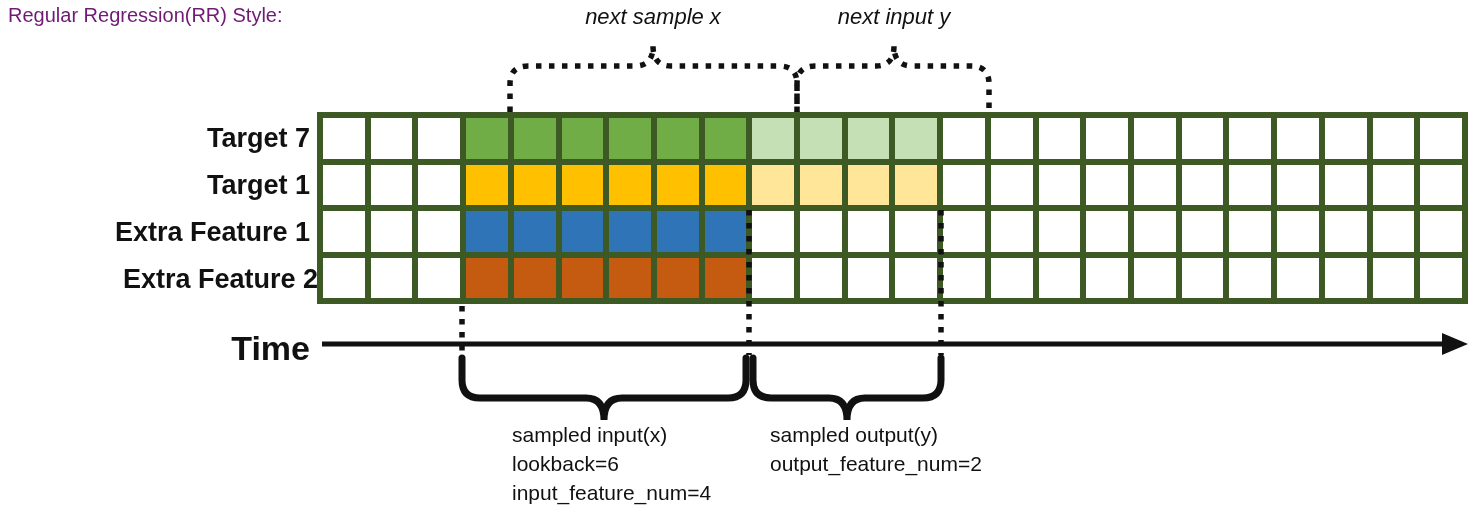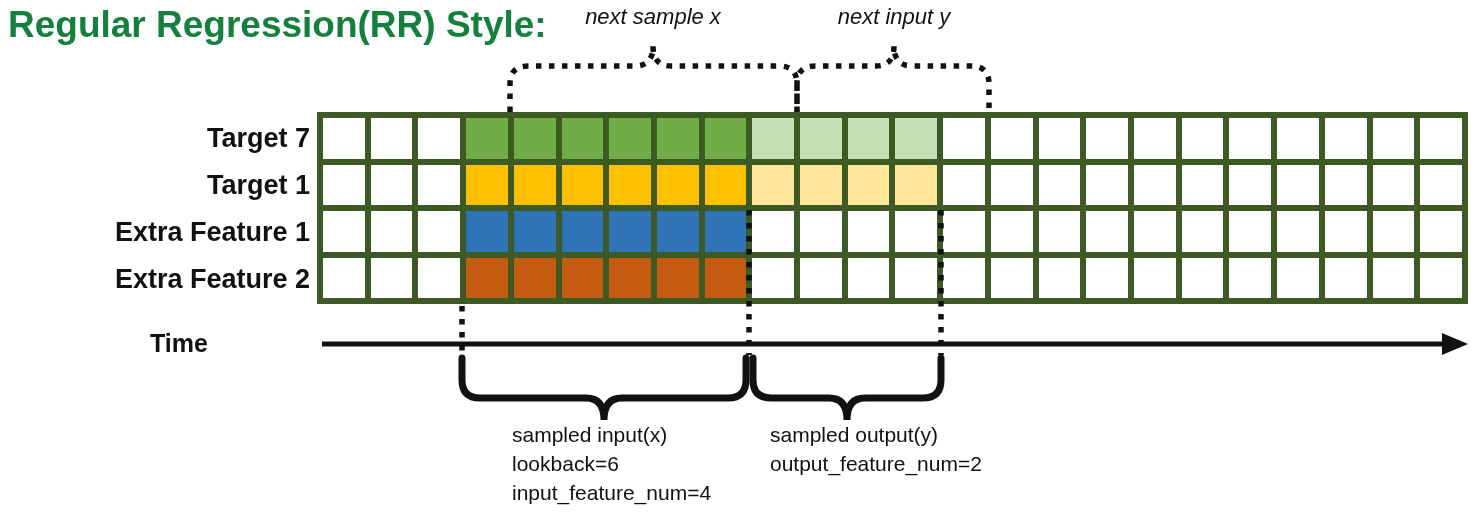--- a/index.html
+++ b/index.html
@@ -2,33 +2,33 @@
 <html><head>
 <meta charset="utf-8">
 <style>
   html,body{margin:0;padding:0;background:#ffffff;}
   #stage{
     position:relative;width:1476px;height:516px;background:#ffffff;
     font-family:"Liberation Sans","DejaVu Sans",sans-serif;overflow:hidden;
   }
   .abs{position:absolute;}
   #title{
-    left:8px;top:4px;font-size:37px;font-weight:700;color:#15803d;
+    left:8px;top:4px;font-size:20px;font-weight:400;color:#701a75;
     letter-spacing:0px;white-space:nowrap;
   }
   .brace-label{
     top:4px;transform:translateX(-50%);font-size:22px;font-style:italic;
     font-weight:500;color:#111;white-space:nowrap;
   }
   .row-label{
     left:0;width:310px;text-align:right;font-size:27px;font-weight:700;
     color:#111;height:34px;line-height:34px;white-space:nowrap;
   }
   #time-label{
-    left:150px;width:160px;text-align:left;top:329px;font-size:25px;
+    left:150px;width:160px;text-align:right;top:329px;font-size:34px;
     font-weight:700;color:#111;
   }
   #sample-grid{
     left:317px;top:112px;width:1151px;height:192px;
     box-sizing:border-box;display:grid;
     grid-template-columns:repeat(24,1fr);grid-template-rows:repeat(4,1fr);
     gap:6px;padding:6px;background:#3E5A24;
   }
   .cell{background:#fff;}
   .caption{font-size:21px;font-weight:500;color:#111;line-height:29px;white-space:nowrap;}
@@ -43,21 +43,21 @@
 
   <div id="title" class="abs">Regular Regression(RR) Style:</div>
 
   <div class="abs brace-label" style="left:653px;text-align:center;">next sample x</div>
 
   <div class="abs brace-label" style="left:894px;">next input y</div>
 
   <div class="abs row-label" style="top:121px;">Target 7</div>
   <div class="abs row-label" style="top:168px;">Target 1</div>
   <div class="abs row-label" style="top:215px;">Extra Feature 1</div>
-  <div class="abs row-label" style="top:262px;">Extra Feature 2</div>
+  <div class="abs row-label" style="top:262px;padding-left:8px;">Extra Feature 2</div>
 
   <div id="sample-grid" class="abs" style="background: rgb(62, 90, 36);">
       <div class="cell" style="background: rgb(255, 255, 255);"></div>
       <div class="cell" style="background: rgb(255, 255, 255);"></div>
       <div class="cell" style="background: rgb(255, 255, 255);"></div>
       <div class="cell" style="background: rgb(112, 173, 71);"></div>
       <div class="cell" style="background: rgb(112, 173, 71);"></div>
       <div class="cell" style="background: rgb(112, 173, 71);"></div>
       <div class="cell" style="background: rgb(112, 173, 71);"></div>
       <div class="cell" style="background: rgb(112, 173, 71);"></div>

